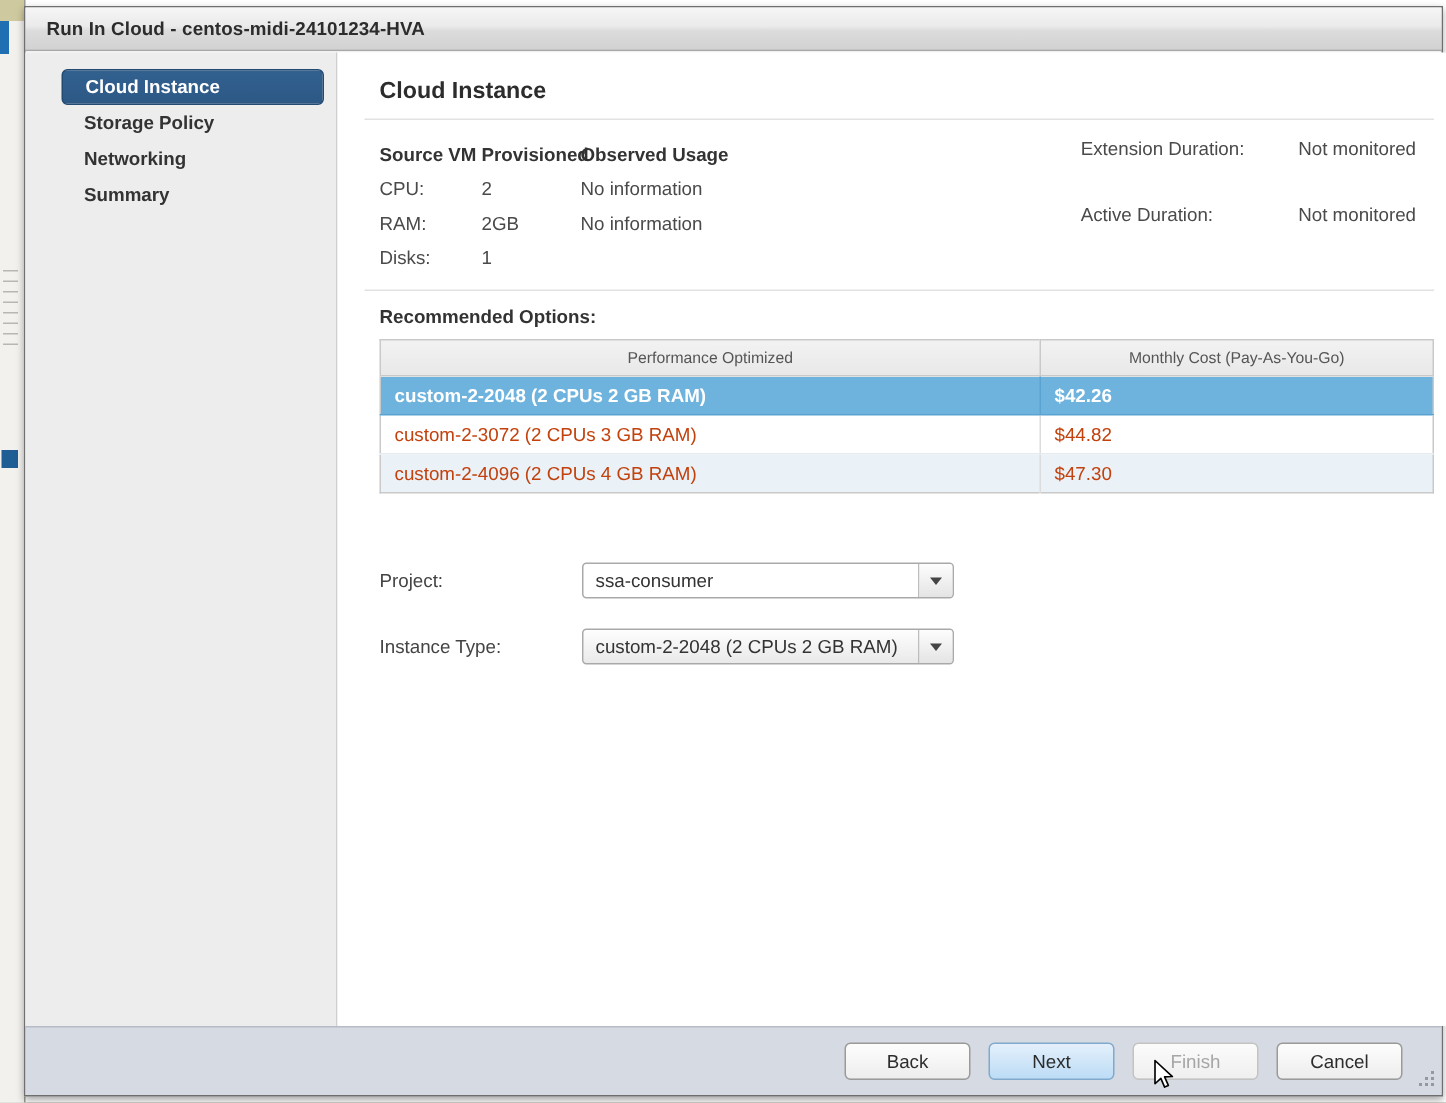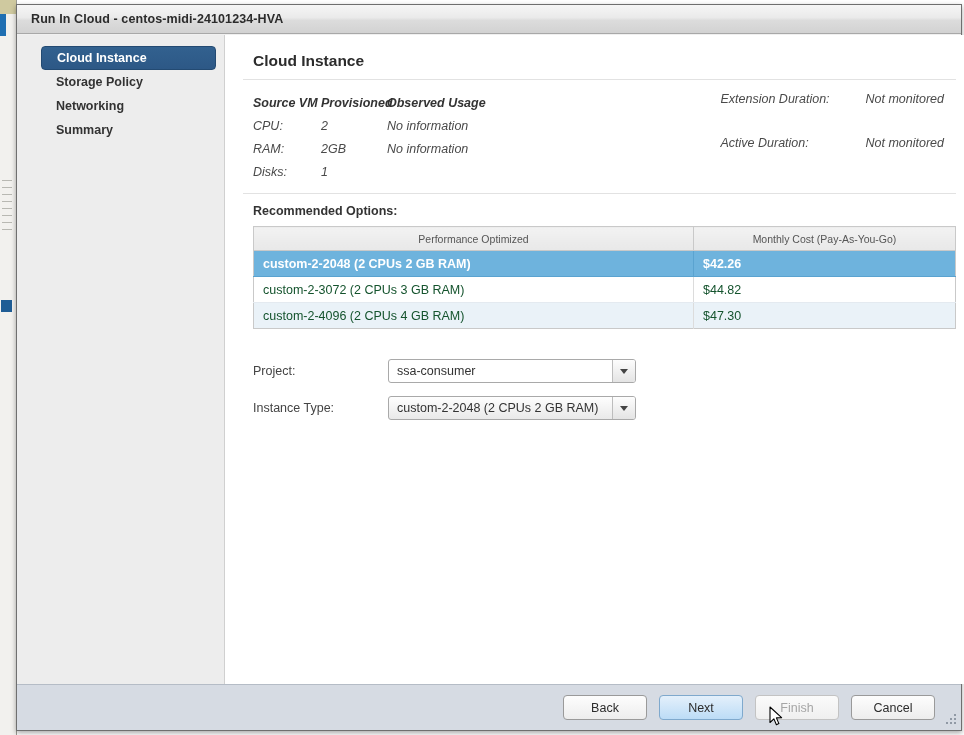--- a/index.html
+++ b/index.html
@@ -149,21 +149,20 @@
   .hr {
     height: 1px;
     background: #e2e2e2;
     margin: 0 0 0 0;
   }
 
   
   #summary {
     display: flex;
     padding: 11px 0 10px 10px;
-    font-style: italic;
   }
   #summary-left { flex: 0 0 auto; }
   .srow { display: flex; height: 23px; align-items: center; }
   .scell {
     font-size: 12.5px;
     color: #4a4a4a;
     white-space: nowrap;
   }
   .scell.hdr { font-weight: bold; color: #333333; }
   .c1 { width: 68px; }
@@ -209,21 +208,21 @@
     font-weight: normal;
     color: #555555;
     height: 21px;
     text-align: center;
     border-right: 1px solid #c9c9c9;
     border-bottom: 1px solid #c9c9c9;
   }
   #opt-table th:last-child { border-right: none; }
   #opt-table td {
     font-size: 12.5px;
-    color: #14532d;
+    color: #c2410c;
     height: 23px;
     padding-left: 9px;
     border-right: 1px solid #dcdcdc;
     border-bottom: 1px solid #e4eaf0;
     white-space: nowrap;
     overflow: hidden;
     text-overflow: ellipsis;
   }
   #opt-table td:last-child { border-right: none; }
   #opt-table tr.odd td  { background: #ffffff; }
@@ -239,20 +238,21 @@
 
   
   #form {
     padding: 28px 0 0 10px;
   }
   .frow {
     display: flex;
     align-items: center;
     height: 28px;
     margin-bottom: 9px;
+    margin-top: 16px;
   }
   .flabel {
     width: 135px;
     font-size: 12.5px;
     color: #444444;
   }
   .combo {
     position: relative;
     width: 248px;
     height: 24px;

